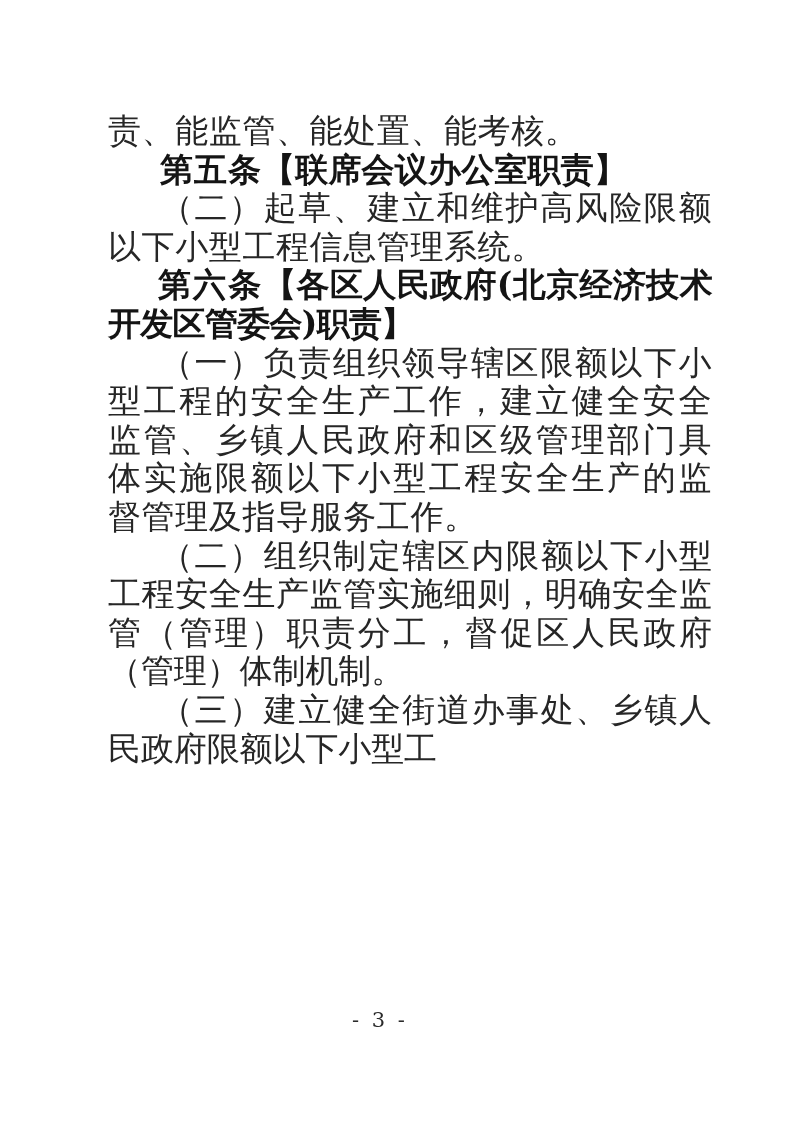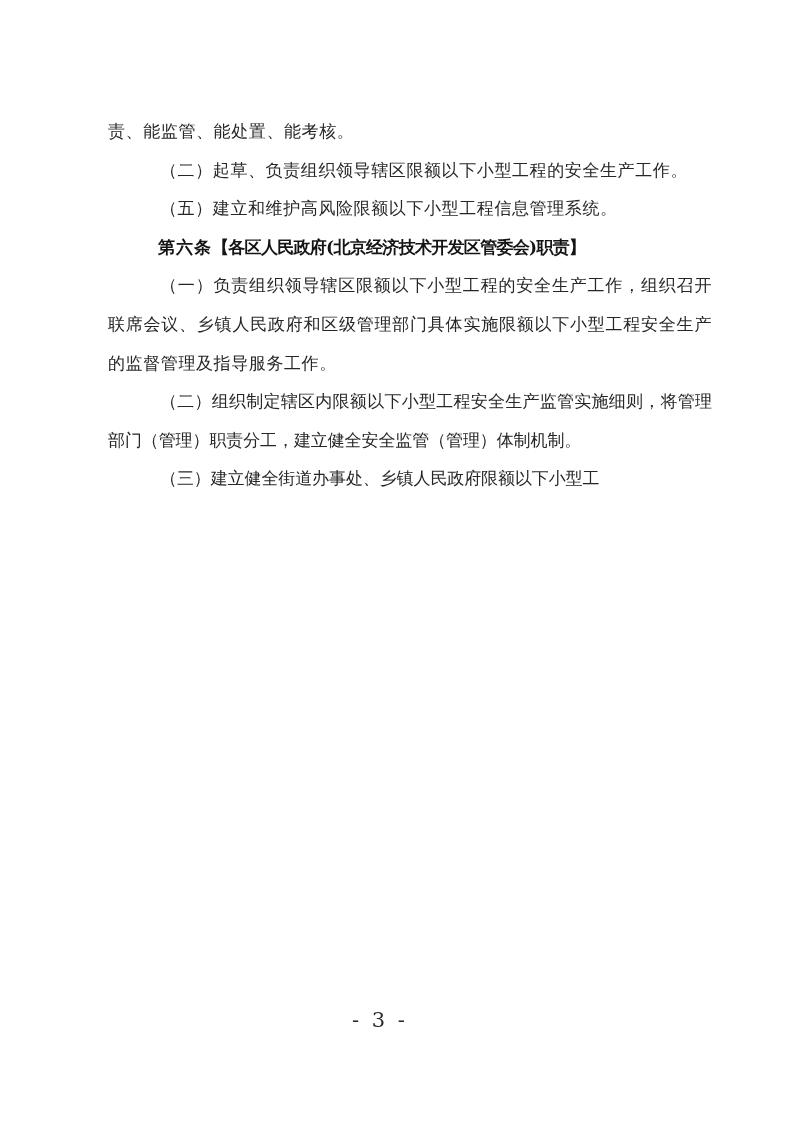--- a/index.html
+++ b/index.html
@@ -29,21 +29,21 @@
   
   #body-text {
     position: absolute;
     left: 108px;
     top: 112px;
     width: 604px;
   }
 
   .para {
     margin: 0;
-    font-size: 17px;
+    font-size: 33px;
     line-height: 38.6px;
     letter-spacing: 0.6px;
     text-align: justify;
     text-justify: inter-character;
     text-align-last: left;
     color: #262626;
     font-weight: 400;
     white-space: normal;
   }
 
@@ -96,23 +96,23 @@
     box-sizing: border-box;
   }
 </style>
 </head>
 <body>
 
 <div id="page">
 
   <div id="body-text">
       <p class="para noindent">责、能监管、能处置、能考核。</p>
-      <p class="para indent">（二）起草、负责组织领导辖区限额以下小型工程的安全生产工作。</p>
-      <p class="para indent">（五）建立和维护高风险限额以下小型工程信息管理系统。</p>
+      <p class="para heading"><span class="article-no">第五条</span><span class="article-title">【联席会议办公室职责】</span></p>
+      <p class="para indent">（二）起草、建立和维护高风险限额以下小型工程信息管理系统。</p>
       <p class="para heading tight"><span class="article-no">第六条</span><span class="article-title">【各区人民政府(北京经济技术开发区管委会)职责】</span></p>
-      <p class="para indent">（一）负责组织领导辖区限额以下小型工程的安全生产工作，组织召开联席会议、乡镇人民政府和区级管理部门具体实施限额以下小型工程安全生产的监督管理及指导服务工作。</p>
-      <p class="para indent condensed">（二）组织制定辖区内限额以下小型工程安全生产监管实施细则，将管理部门（管理）职责分工，建立健全安全监管（管理）体制机制。</p>
+      <p class="para indent">（一）负责组织领导辖区限额以下小型工程的安全生产工作，建立健全安全监管、乡镇人民政府和区级管理部门具体实施限额以下小型工程安全生产的监督管理及指导服务工作。</p>
+      <p class="para indent condensed">（二）组织制定辖区内限额以下小型工程安全生产监管实施细则，明确安全监管（管理）职责分工，督促区人民政府（管理）体制机制。</p>
       <p class="para indent condensed">（三）建立健全街道办事处、乡镇人民政府限额以下小型工</p>
     </div>
 
   <div id="page-number">- 3 -</div>
 
 </div>
 
 </body></html>

